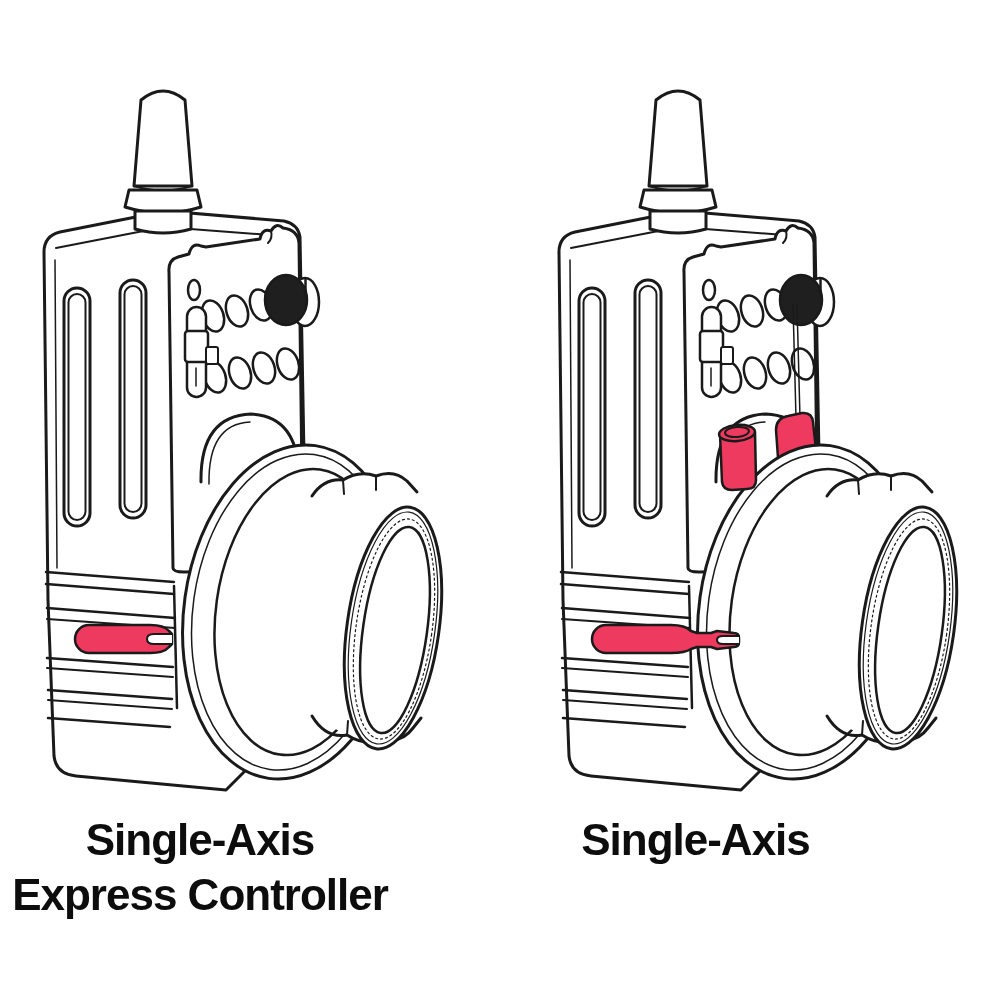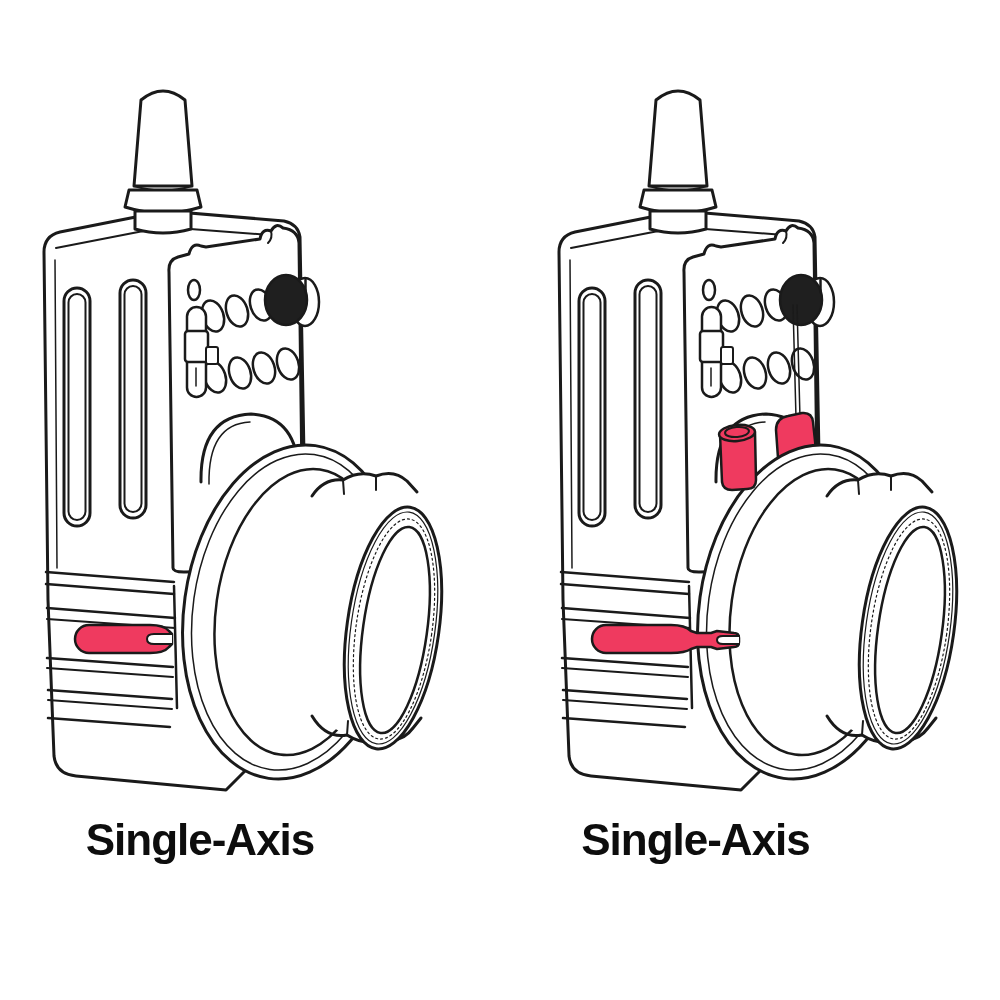--- a/index.html
+++ b/index.html
@@ -241,19 +241,20 @@
     </g>
 
     <g>
       <path class="fa s25" d="M 61,545 L 126,545 Q 140,545 146,551 L 152,553 L 166,553 L 172,551 L 189,553 Q 194,553 194,558 L 194,562 Q 194,567 189,567 L 172,569 L 166,567 L 152,567 L 146,569 Q 140,573 126,573 L 61,573 A 14,14 0 0 1 61,545 Z"></path>
       <path class="fw s2" d="M 194,556 L 178,556 Q 172,556 172,560 Q 172,564 178,564 L 194,564"></path>
     </g>
   </svg>
 
   <div class="caption left">
     <div>Single-Axis</div>
+    <div>Express Controller</div>
   </div>
 
   <div class="caption right">
     <div>Single-Axis</div>
   </div>
 
 </div>
 
 </body></html>

